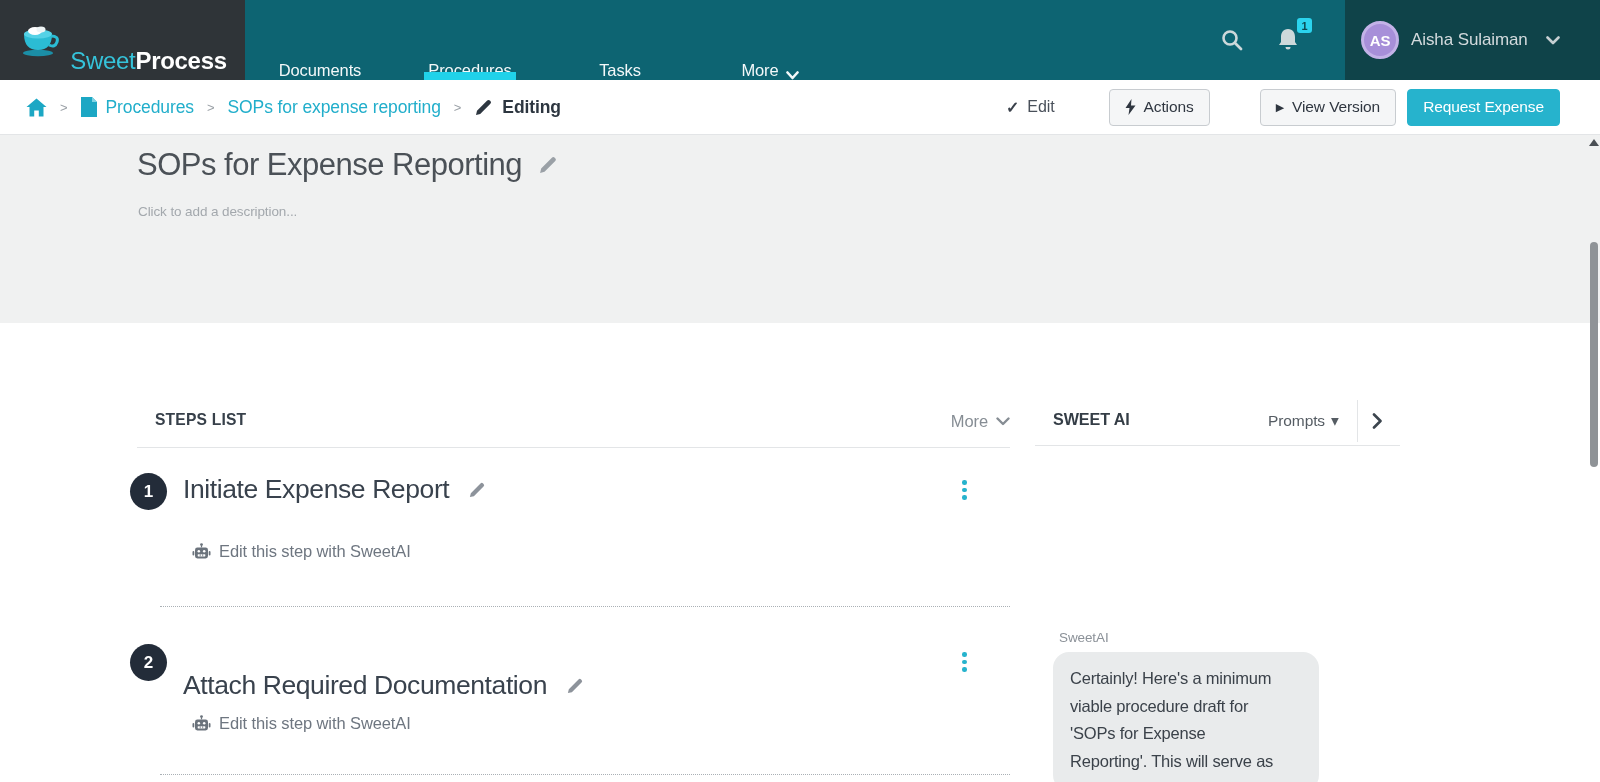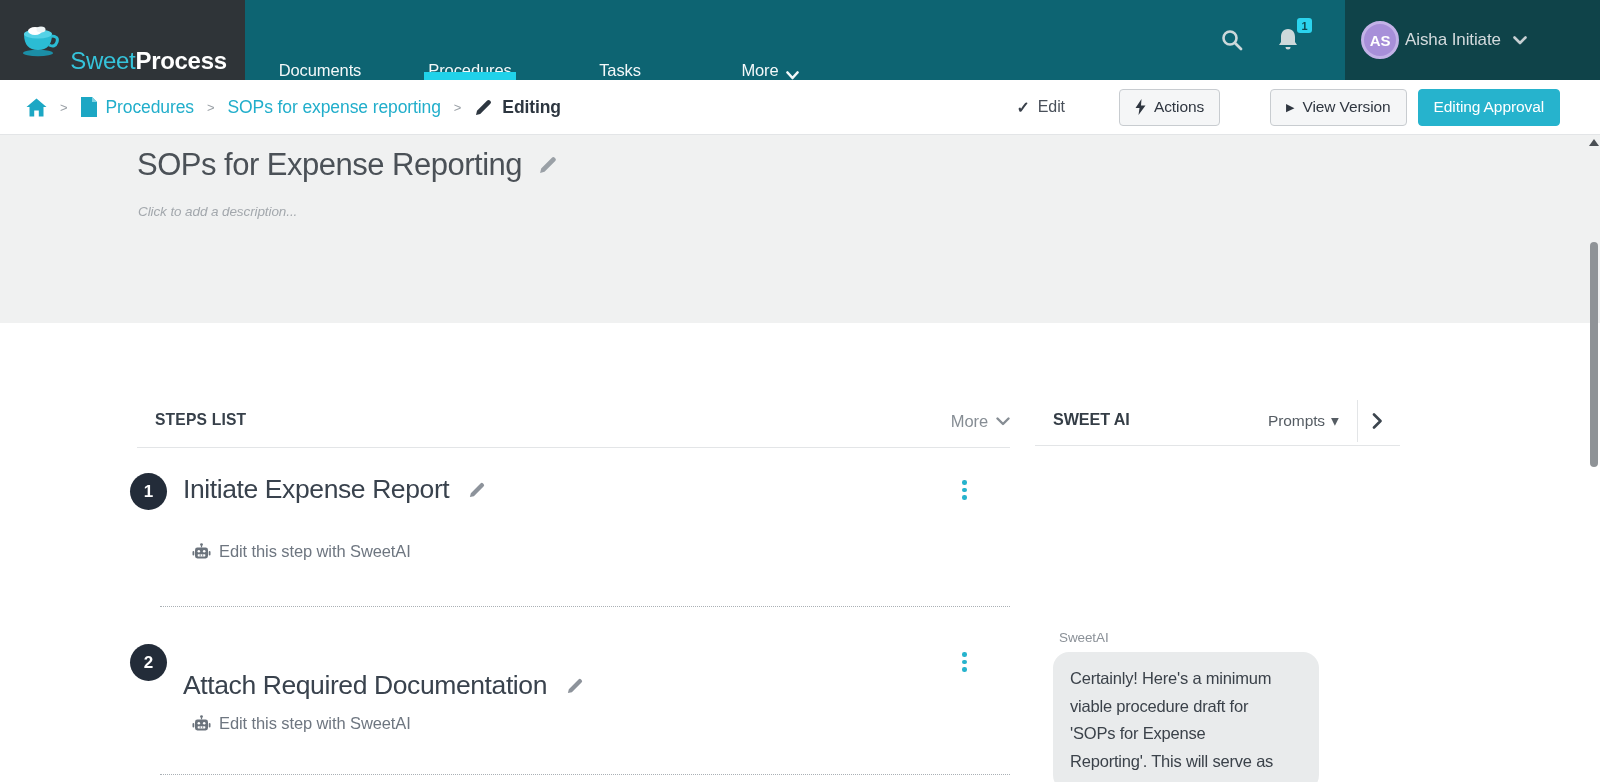--- a/index.html
+++ b/index.html
@@ -19,21 +19,21 @@
               justify-content:center; gap:7px; color:#f3f8f9; font-size:16.5px; cursor:pointer; }
   .nav-item.active::after { content:""; position:absolute; left:50%; transform:translateX(-50%);
               bottom:0; width:92px; height:8px; background:#20d2ea; }
   .icon-btn { position:absolute; top:24px; width:32px; height:32px; display:flex; align-items:center;
               justify-content:center; cursor:pointer; }
   .bell-wrap { position:relative; }
   .badge { position:absolute; top:-6px; right:-8px; min-width:15px; height:15px; background:#2bd4ee;
            color:#0d4a52; font-size:11px; font-weight:700; border-radius:3px; display:flex;
            align-items:center; justify-content:center; padding:0 3px; }
   .user { position:absolute; left:1345px; top:0; width:255px; height:80px; background:#0f4349;
-          display:flex; align-items:center; gap:6px; padding-left:16px; cursor:pointer; }
+          display:flex; align-items:center; gap:12px; padding-left:16px; cursor:pointer; }
   .avatar { width:38px; height:38px; border-radius:50%; background:#a78fd9; border:3px solid #c3b2e8;
             color:#ffffff; font-size:15px; font-weight:700; display:flex; align-items:center; justify-content:center; }
   .user-name { color:#d3dadd; font-size:17px; }
   .user-caret { margin-left:6px; }
 
   
   .crumbbar { position:absolute; left:0; top:80px; width:1600px; height:55px; background:#ffffff;
               border-bottom:1px solid #e3e5e7; z-index:3; }
   .crumbs { position:absolute; left:26px; top:0; height:54px; display:flex; align-items:center; gap:13px; }
   .crumb-link { color:#21aecb; font-size:17.5px; cursor:pointer; display:flex; align-items:center; gap:9px; }
@@ -50,21 +50,21 @@
   
   .stub { position:absolute; height:17px; top:117px; background:#f5f6f7; border:1px solid #d8dbde;
           border-top:none; border-radius:0 0 8px 8px; z-index:2; }
   .stub1 { left:1264px; width:34px; }
   .stub2 { left:1306px; width:128px; }
 
   
   .hero { position:absolute; left:0; top:135px; width:1600px; height:188px; background:#f0f1f1; }
   .hero-title-row { position:absolute; left:137px; top:12px; display:flex; align-items:center; gap:16px; }
   .hero-title { font-size:31px; color:#4b5157; font-weight:400; letter-spacing:-0.5px; cursor:text; }
-  .hero-desc { position:absolute; left:138px; top:69px; font-size:13.5px; color:#a3a8ad; cursor:text;font-style:italic; }
+  .hero-desc { position:absolute; left:138px; top:69px; font-size:13.5px; color:#a3a8ad; cursor:text; }
 
   
   .steps-title { position:absolute; left:155px; top:410px; font-size:17px; font-weight:700; color:#37404a;
                  transform:scaleX(0.92); transform-origin:left; letter-spacing:0.2px; }
   .steps-more { position:absolute; left:895px; top:412px; width:115px; display:flex; justify-content:flex-end;
                 align-items:center; gap:8px; color:#868d94; font-size:16.5px; cursor:pointer; }
   .steps-underline { position:absolute; left:137px; top:447px; width:873px; border-top:1px solid #e3e5e7; }
   .step-circle { position:absolute; width:37px; height:37px; border-radius:50%; background:#232c39;
                  color:#ffffff; font-size:17px; font-weight:700; display:flex; align-items:center;
                  justify-content:center; }
@@ -153,21 +153,21 @@
         <svg width="24" height="26" viewBox="0 0 24 26">
           <path d="M12 2 C7 2 5 6 5 10 L5 15 L3 18 L21 18 L19 15 L19 10 C19 6 17 2 12 2 Z" fill="#cdd8da"></path>
           <path d="M9.5 20 a2.5 2.5 0 0 0 5 0 Z" fill="#cdd8da"></path>
         </svg>
       </span>
       <span class="badge">1</span>
     </div>
 
     <div class="user">
       <div class="avatar">AS</div>
-      <span class="user-name">Aisha Initiate</span>
+      <span class="user-name">Aisha Sulaiman</span>
       <span class="user-caret">
         <svg width="14" height="9" viewBox="0 0 14 9">
             <polyline points="1.5,1.5 7,7 12.5,1.5" fill="none" stroke="#c6cfd2" stroke-width="2.6" stroke-linecap="round" stroke-linejoin="round"></polyline>
           </svg>
       </span>
     </div>
   </div>
 
   <div class="stub stub1"></div>
   <div class="stub stub2"></div>
@@ -215,21 +215,21 @@
               <path d="M6.5 0 L0.5 9 L4.5 9 L3.5 16 L10.5 6.5 L6 6.5 Z" fill="#2f3640"></path>
             </svg>
         </span>
         <span>Actions</span>
       </div>
       <div class="btn btn-light">
         <span class="play-glyph">▶</span>
         <span>View Version</span>
       </div>
       <div class="btn btn-cyan">
-        <span>Editing Approval</span>
+        <span>Request Expense</span>
       </div>
     </div>
   </div>
 
   <div class="hero">
     <div class="hero-title-row">
       <span class="hero-title">SOPs for Expense Reporting</span>
       <span>
         <svg width="20" height="20" viewBox="0 0 19 19">
             <path d="M2 17 L3 12.8 L13.2 2.6 A1.9 1.9 0 0 1 15.9 2.6 L16.4 3.1 A1.9 1.9 0 0 1 16.4 5.8 L6.2 16 Z" fill="#9aa0a6"></path>

